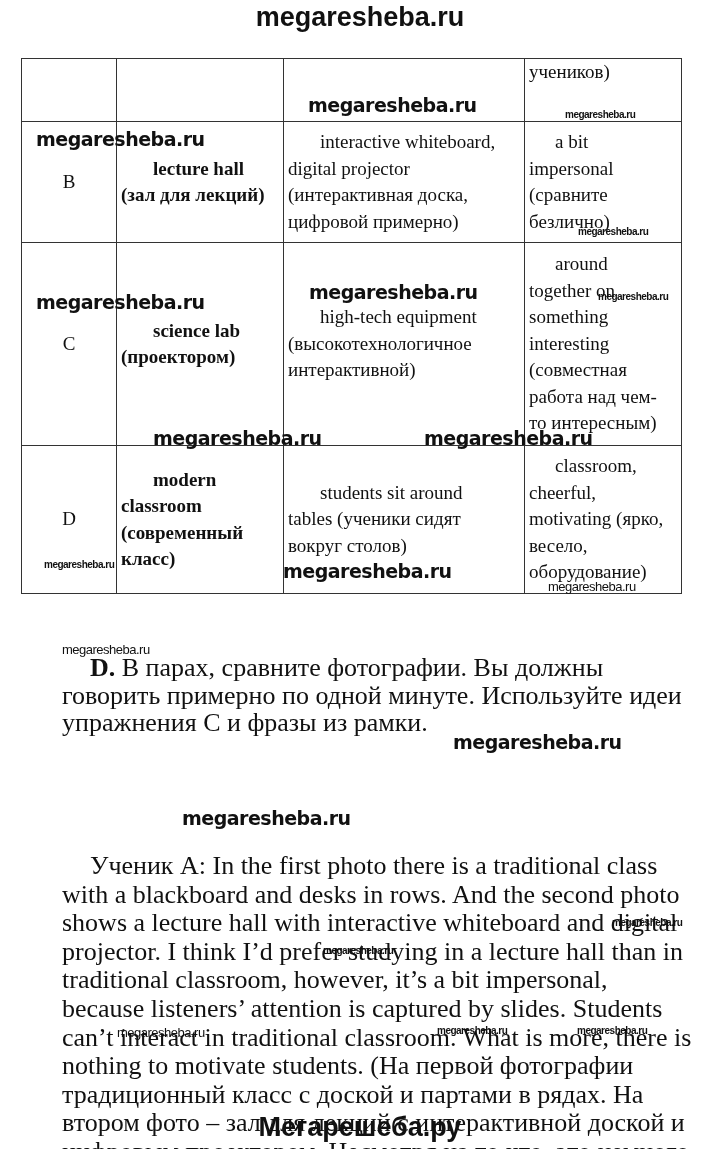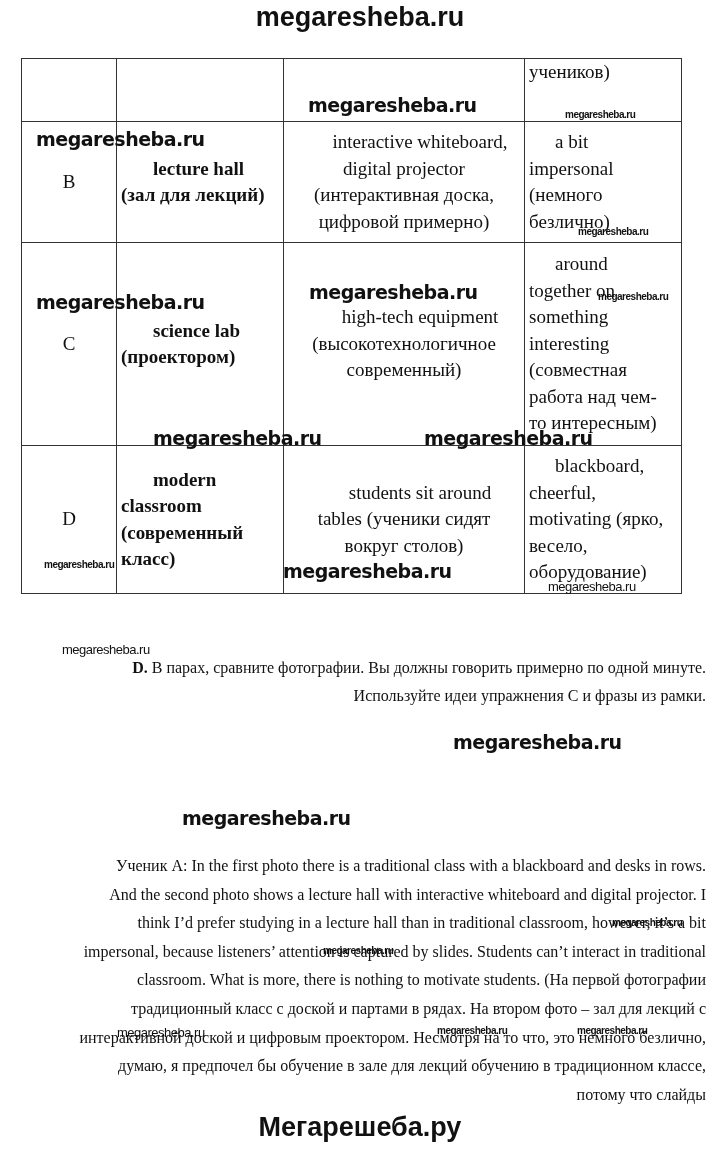--- a/index.html
+++ b/index.html
@@ -12,31 +12,31 @@
   .wm { position:absolute; font-family:"DejaVu Sans", sans-serif; font-weight:bold; color:#111; white-space:nowrap; letter-spacing:-0.5px; }
   .wm.big { font-size:19px; }
   .wm.sm { font-size:10px; font-weight:normal; font-family:"Liberation Sans", sans-serif; }
   .wm.smb { font-size:10px; font-weight:bold; font-family:"Liberation Sans", sans-serif; }
 
   table.grid { position:absolute; left:21px; top:58px; border-collapse:collapse;
                font-family:"Liberation Serif", serif; font-size:19px; line-height:26.5px; }
   table.grid td { border:1.5px solid #333; vertical-align:middle; padding:0 4px; }
   .c1 { width:86px; text-align:center; }
   .c2 { width:158px;font-weight:bold; }
-  .c3 { width:232px;text-align:center; }
+  .c3 { width:232px; }
   .c4 { width:148px; }
   .ind { display:inline-block; width:32px; }
   .ind2 { display:inline-block; width:26px; }
   .r0 { height:63px; }
   .r1 { height:121px; }
   .r2 { height:203px; }
   .r3 { height:148px; }
   .top-align { vertical-align:top !important; }
 
-  .para { position:absolute; left:76px; width:630px; font-size:16px; line-height:27.5px;text-align:right; }
+  .para { position:absolute; left:62px; width:630px; font-size:26px; line-height:27.5px; }
   .para p { margin:0; text-indent:28px; }
   .gap { height:3px; }
 </style>
 </head>
 <body>
 
 <div class="wm-top">megaresheba.ru</div>
 
 <table class="grid">
   <tbody>
@@ -54,34 +54,34 @@
     </td>
     <td class="c3">
       <div><span class="ind"></span><span>interactive whiteboard,</span></div>
       <div>digital projector</div>
       <div>(интерактивная доска,</div>
       <div>цифровой примерно)</div>
     </td>
     <td class="c4">
       <div><span class="ind2"></span><span>a bit</span></div>
       <div>impersonal</div>
-      <div>(немного</div>
+      <div>(сравните</div>
       <div>безлично)</div>
     </td>
   </tr>
   <tr class="r2">
     <td class="c1">C</td>
     <td class="c2">
       <div><span class="ind"></span><span>science lab</span></div>
       <div>(проектором)</div>
     </td>
     <td class="c3">
       <div><span class="ind"></span><span>high-tech equipment</span></div>
       <div>(высокотехнологичное</div>
-      <div>современный)</div>
+      <div>интерактивной)</div>
     </td>
     <td class="c4">
       <div><span class="ind2"></span><span>around</span></div>
       <div>together on</div>
       <div>something</div>
       <div>interesting</div>
       <div>(совместная</div>
       <div>работа над чем-</div>
       <div>то интересным)</div>
     </td>
@@ -93,21 +93,21 @@
       <div>classroom</div>
       <div>(современный</div>
       <div>класс)</div>
     </td>
     <td class="c3">
       <div><span class="ind"></span><span>students sit around</span></div>
       <div>tables (ученики сидят</div>
       <div>вокруг столов)</div>
     </td>
     <td class="c4">
-      <div><span class="ind2"></span><span>blackboard,</span></div>
+      <div><span class="ind2"></span><span>classroom,</span></div>
       <div>cheerful,</div>
       <div>motivating (ярко,</div>
       <div>весело,</div>
       <div>оборудование)</div>
     </td>
   </tr>
 </tbody>
   </table>
 
 <div class="wm big" style="left:308px;top:94px;">megaresheba.ru</div>

